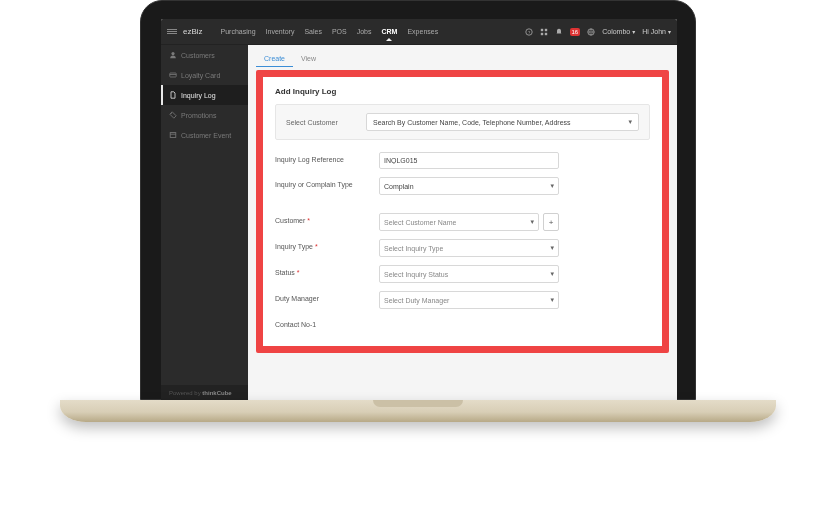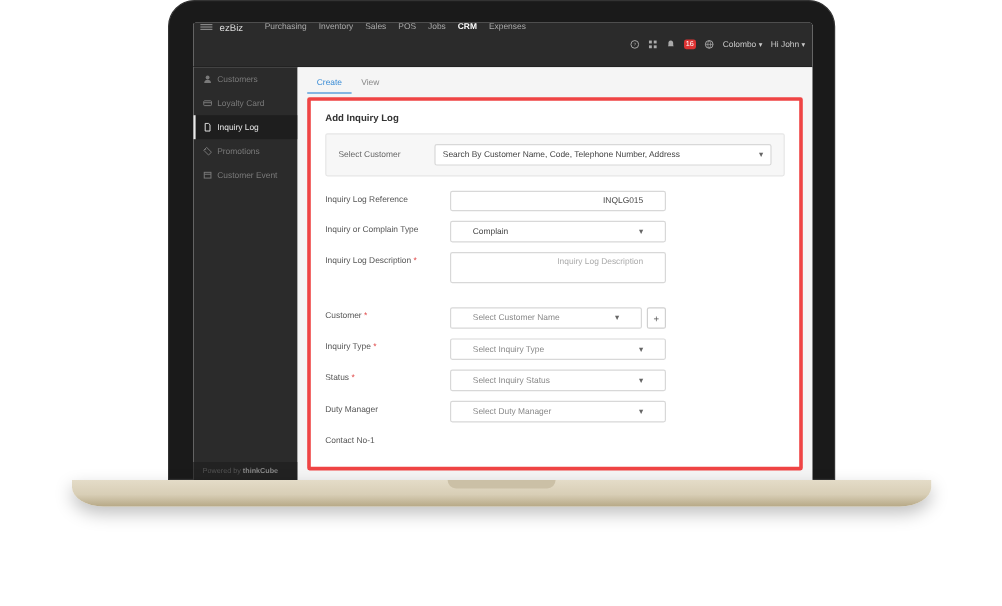--- a/index.html
+++ b/index.html
@@ -8,21 +8,21 @@
 .laptop {
   position: absolute; left: 140px; top: 0; width: 556px; height: 400px;
   background: #1a1a1a; border-radius: 22px 22px 0 0; padding: 18px 20px 0 20px;
   border: 1px solid #333;
 }
 .screen {
   width: 516px; height: 382px; background: #f5f5f5; overflow: hidden; display: flex; flex-direction: column;
   border-radius: 2px 2px 0 0;
 }
 .topbar {
-  height: 37px; background: #2b2b2b; display: flex; color: #aaa; font-size: 7px;
+  height: 26px; background: #2b2b2b; display: flex; align-items: center; color: #aaa; font-size: 7px;
   padding: 0 6px; border-bottom: 1px solid #222;
 }
 .menu-icon { display:inline-block; width:10px; margin-right:6px; }
 .menu-icon span { display:block; height:1px; background:#888; margin:1px 0; }
 .brand { color:#d8d8d8; font-size:8px; font-weight:500; margin-right:18px; }
 .navitems { display:flex; gap:10px; }
 .navitems div { cursor:pointer; }
 .navitems .active { color:#fff; font-weight:bold; position:relative; }
 .navitems .active::after { content:""; position:absolute; left:50%; bottom:-6px; margin-left:-3px; width:0; height:0; border-left:3px solid transparent; border-right:3px solid transparent; border-bottom:3px solid #f5f5f5; }
 .right-area { margin-left:auto; display:flex; align-items:center; gap:7px; }
@@ -37,36 +37,35 @@
 .side-item.active { background:#1e1e1e; color:#e8e8e8; border-left:2px solid #e8e8e8; padding-left:6px; }
 .side-icon { width:8px; height:8px; display:inline-block; }
 .side-icon svg { width:8px; height:8px; }
 .footer { margin-top:auto; background:#222; color:#555; font-size:6px; padding:5px 8px; }
 .footer b { color:#888; }
 
 .content { flex:1; background:#f5f5f5; overflow-y:auto; padding:0; }
 .tabs { display:flex; gap:0; padding:6px 8px 0 8px; font-size:7px; }
 .tab { padding:4px 8px; color:#888; cursor:pointer; }
 .tab.active { color:#3b8dd6; border-bottom:1px solid #3b8dd6; }
-.panel { margin:3px 8px 8px 8px; background:#fff; border:3px solid #ef4444; border-radius:2px; padding:10px 12px; }
+.panel { margin:3px 8px 8px 8px; background:#fff; border:7px solid #ef4444; border-radius:2px; padding:10px 12px; }
 .panel h3 { font-size:8px; font-weight:bold; color:#333; margin-bottom:8px; }
 
 .select-box { background:#f7f7f7; border:1px solid #e6e6e6; border-radius:2px; padding:8px 10px; display:flex; align-items:center; margin-bottom:12px; }
 .select-box .lbl { width:80px; font-size:7px; color:#666; }
 .select-box .sel { flex:1; background:#fff; border:1px solid #d8d8d8; border-radius:2px; padding:4px 6px; display:flex; align-items:center; font-size:7px; color:#444; position:relative; cursor:pointer; }
 .select-box .sel .dcaret { margin-left:auto; font-size:7px; color:#666; }
 
 .field-row { display:flex; align-items:flex-start; margin-bottom:8px; }
 .field-row .flbl { width:104px; font-size:7px; color:#555; padding-top:4px; }
 .field-row .req { color:#d33; }
 .field-row .fin { width:180px; }
 .field-row input, .field-row textarea, .fsel {
-  width:100%; border:1px solid #d8d8d8; border-radius:2px; padding:4px 18px; font-size:7px; color:#444; font-family:inherit;
+  width:100%; border:1px solid #d8d8d8; border-radius:2px; padding:4px 4px; font-size:7px; color:#444; font-family:inherit;
   background:#fff;
-  text-align:right;
 }
 .field-row input::placeholder, .field-row textarea::placeholder { color:#aaa; }
 .field-row textarea { height:26px; resize:none; }
 .fsel { display:flex; align-items:center; cursor:pointer; }
 .fsel .dcaret { margin-left:auto; font-size:7px; color:#666; }
 .plus-btn { width:16px; height:18px; margin-left:4px; border:1px solid #d0d0d0; background:#fff; border-radius:2px; display:inline-flex; align-items:center; justify-content:center; font-size:8px; color:#555; cursor:pointer; }
 .fin-row { display:flex; align-items:stretch; }
 
 .group-gap { height:10px; }
 
@@ -201,24 +200,20 @@
           <div class="field-row">
             <div class="flbl">Inquiry or Complain Type</div>
             <div class="fin">
                 <div class="fsel">
                   <span>Complain</span>
                   <span class="dcaret">▾</span>
                 </div>
               </div>
           </div>
 
-          <div class="field-row">
-            <div class="flbl"><span>Inquiry Log Description</span> <span class="req">*</span></div>
-            <div class="fin"><textarea placeholder="Inquiry Log Description" style=""></textarea></div>
-          </div>
 
           <div class="group-gap"></div>
 
           <div class="field-row">
             <div class="flbl"><span>Customer</span> <span class="req">*</span></div>
             <div class="fin fin-row">
               <div class="fsel" style="flex:1">
                   <span style="color:#888">Select Customer Name</span>
                   <span class="dcaret">▾</span>
                 </div>

